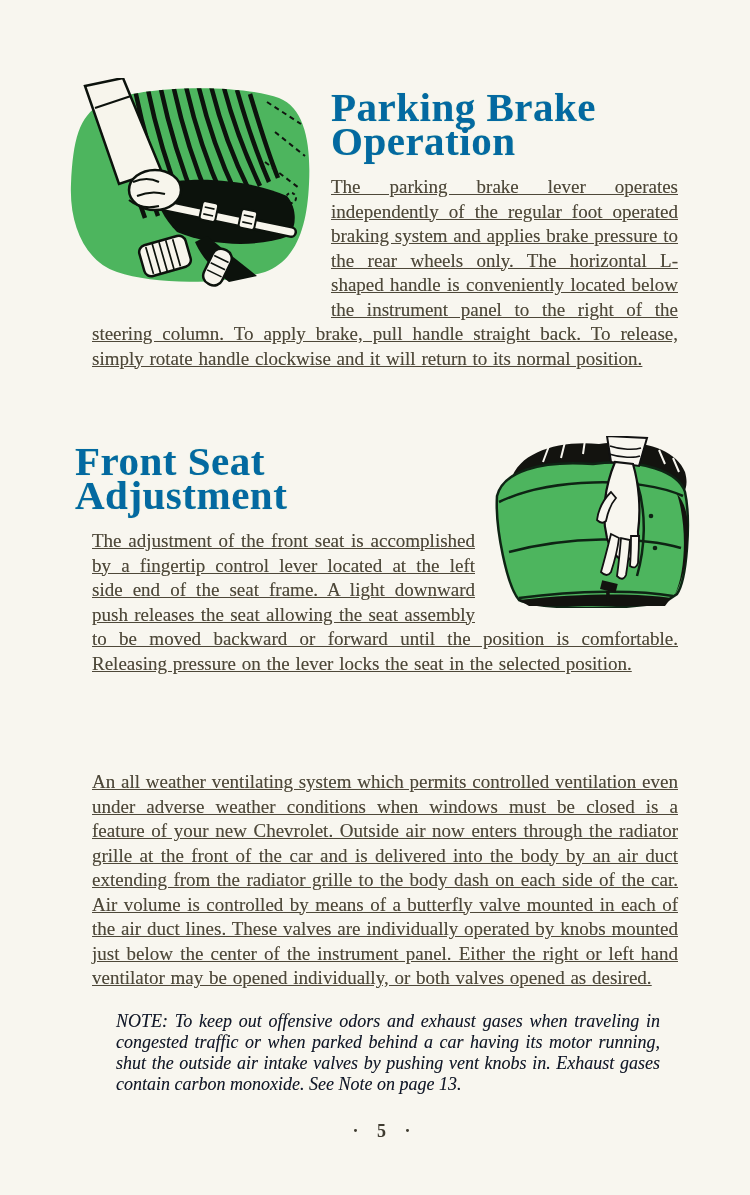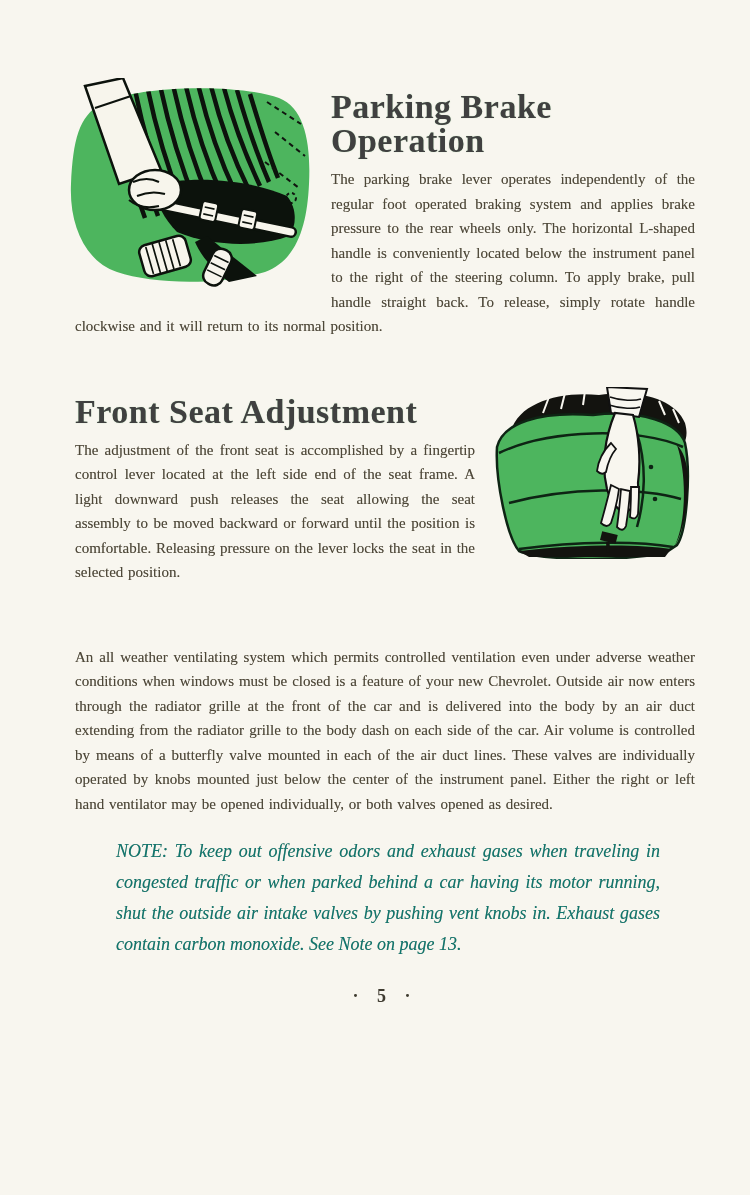--- a/index.html
+++ b/index.html
@@ -12,48 +12,49 @@
     padding: 78px 55px 0 75px;
     overflow: hidden;
     font-family: "Liberation Serif", "DejaVu Serif", serif;
     color: #4e4839;
   }
   section { display: flow-root; }
   h2 {
     margin: 0 0 9px 0;
     font-family: "Liberation Serif", "DejaVu Serif", serif;
     font-weight: 700;
-    font-size: 34px;
+    font-size: 41px;
     line-height: 34px;
     letter-spacing: 0.5px;
-    color: #404040;
+    color: #0369a1;
     text-shadow: 0 0 1px rgba(120, 200, 130, 0.55);
   }
   .sect-parking h2 { padding-top: 12px; }
   p.body {
-    margin: 0;
-    font-size: 15px;
+    margin: 17px;
+    font-size: 19px;
     line-height: 24.5px;
     text-align: justify;
     word-spacing: 1px;
     text-shadow: 0 0 0.5px rgba(78, 72, 57, 0.45);
+    text-decoration: underline;
   }
   .illo { margin: 0; }
   .illo svg { display: block; }
   .illo-left  { float: left;  width: 252px; height: 212px; margin: 0 18px 8px -14px; }
   .illo-right { float: right; width: 212px; height: 172px; margin: -8px -6px 10px 14px; }
   .sect-seat { margin-top: 56px; }
   .sect-vent { margin-top: 60px; }
   .note {
     margin: 20px 35px 0 41px;
     font-style: italic;
     font-size: 18px;
-    line-height: 31px;
+    line-height: 21px;
     text-align: justify;
-    color: #0f766e;
+    color: #0f172a;
     text-shadow: 0 0 0.5px rgba(84, 77, 56, 0.45);
   }
   .pageno {
     margin-top: 26px;
     text-align: center;
     font-size: 18px;
     font-weight: 700;
     letter-spacing: 7px;
     color: #3f3b30;
   }

